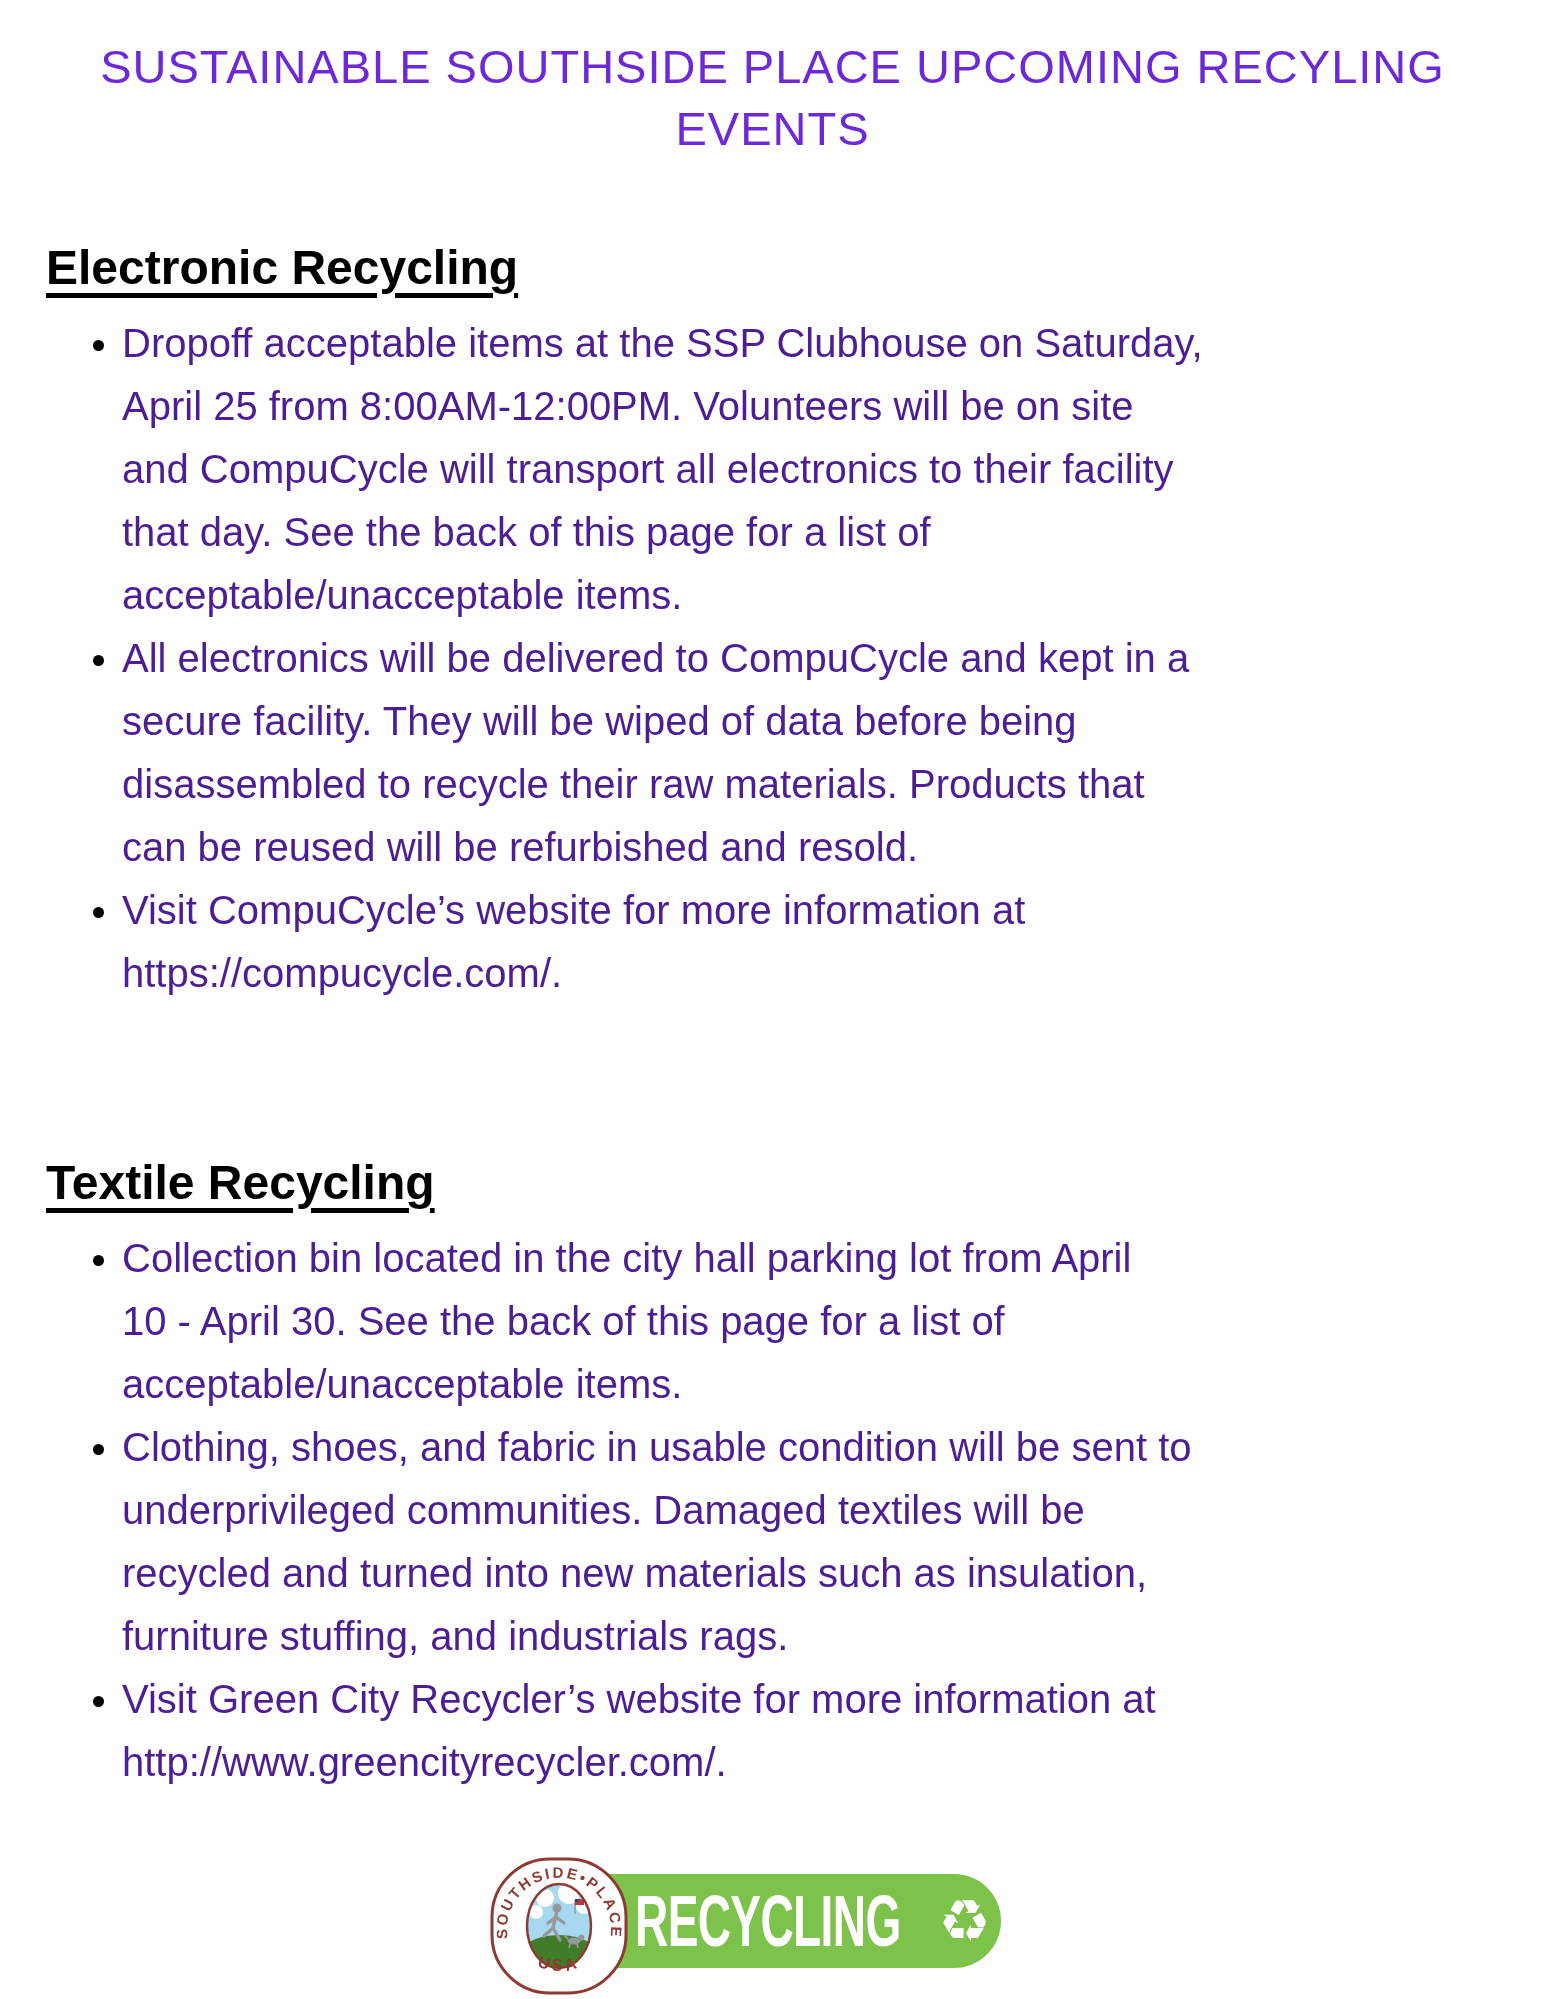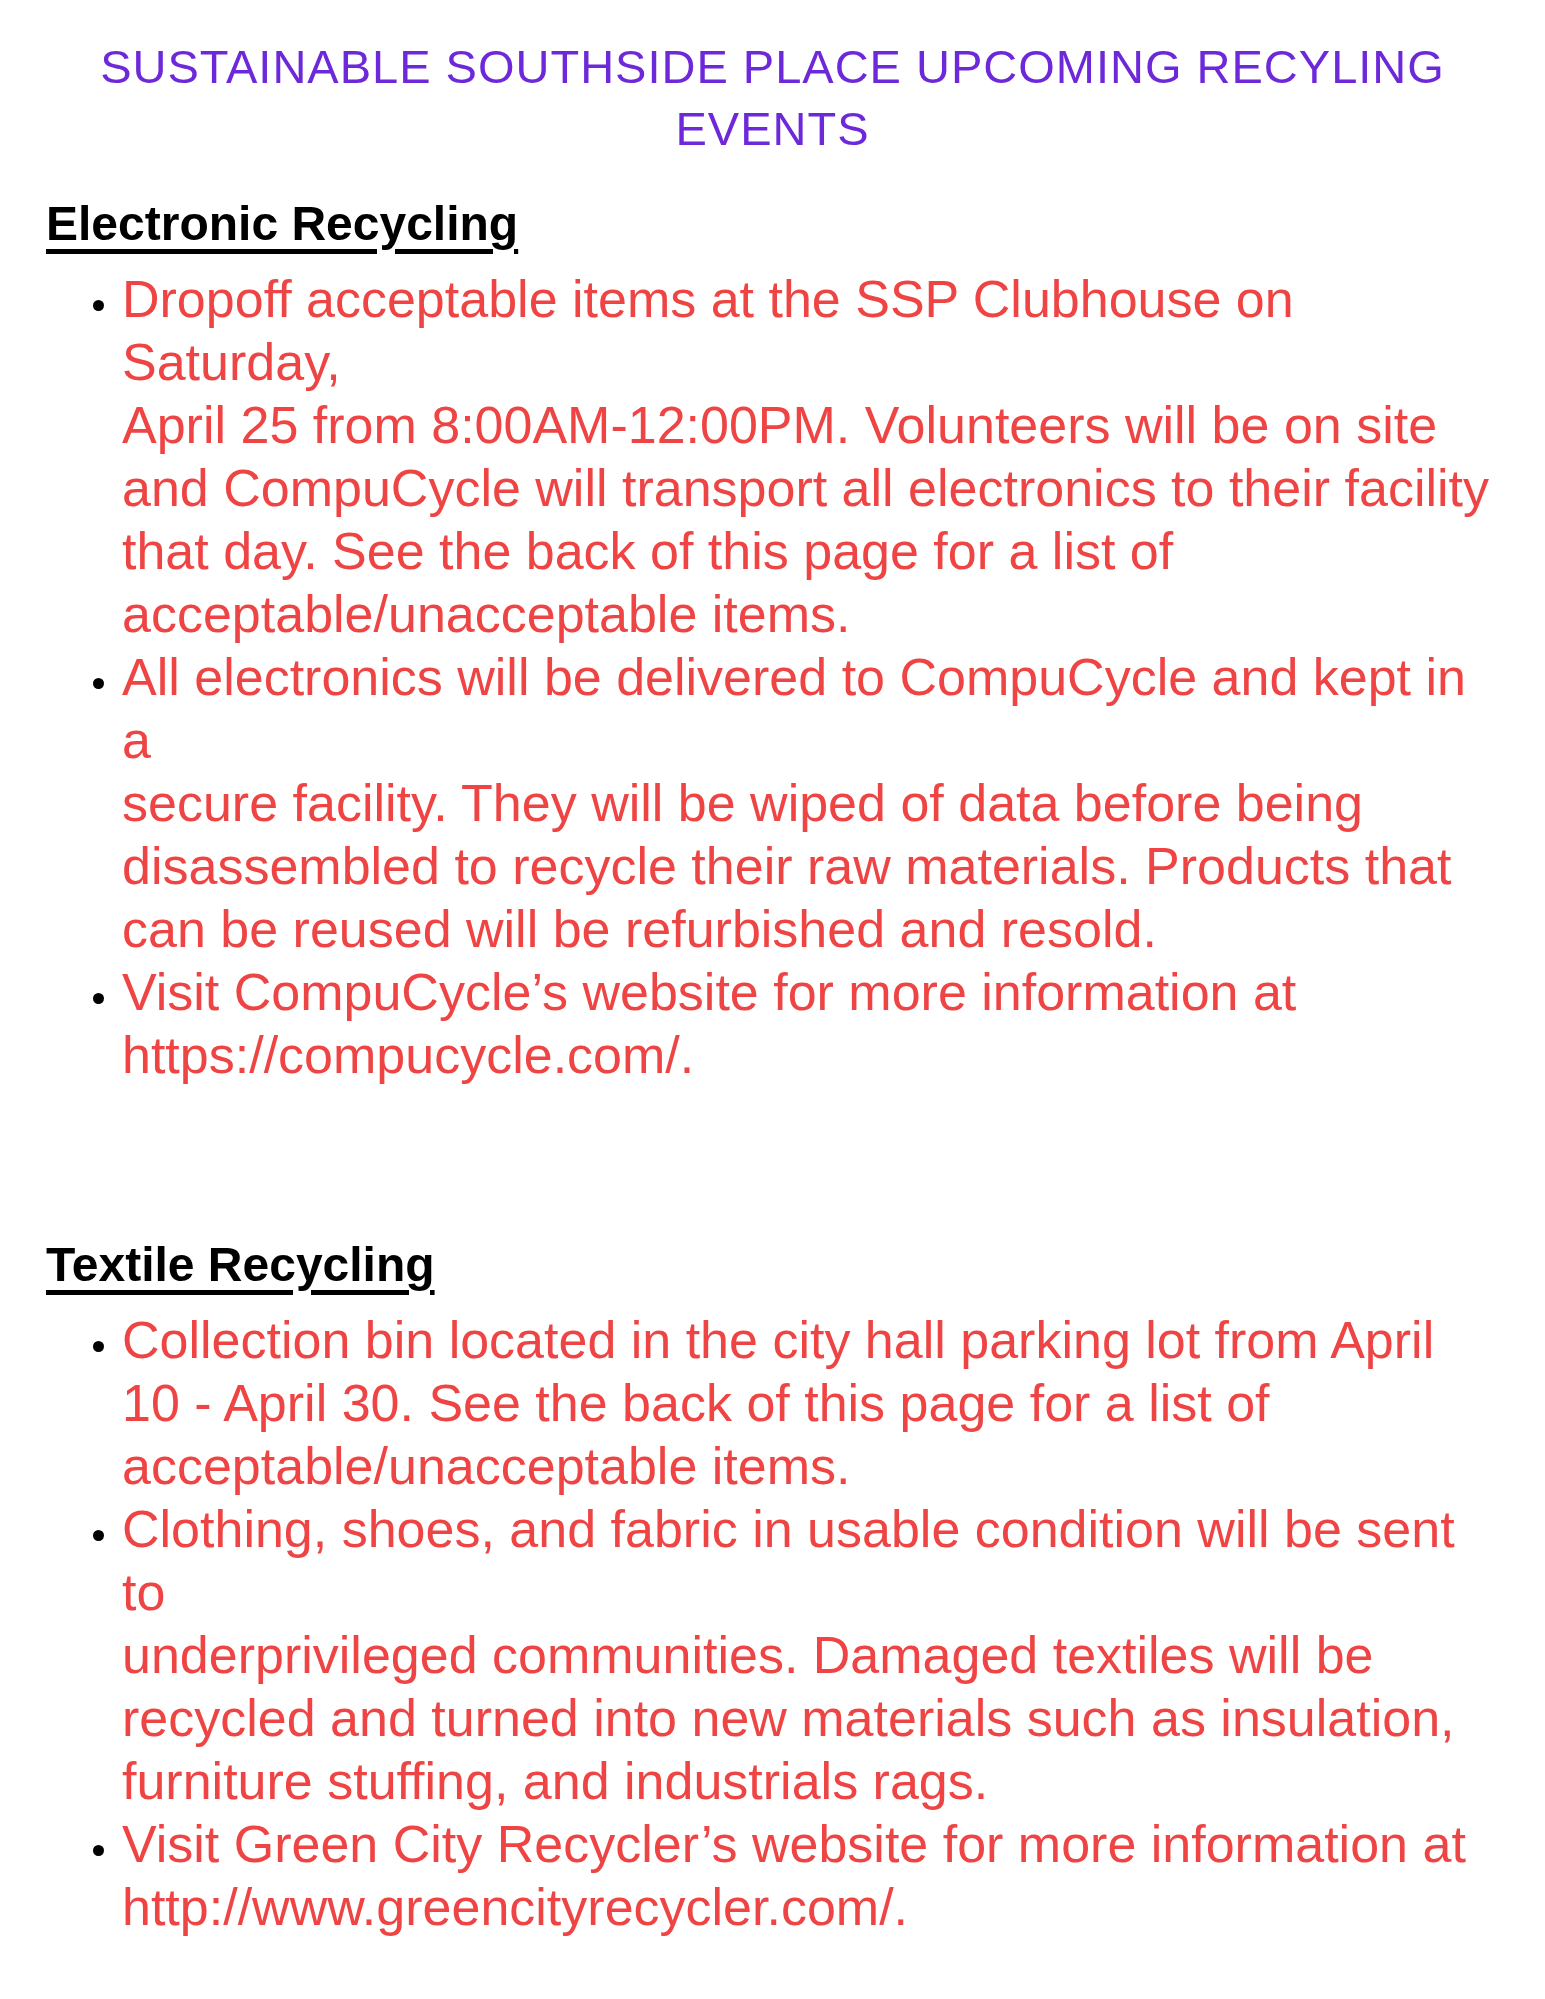--- a/index.html
+++ b/index.html
@@ -21,44 +21,44 @@
     color: #6d28d9;
     font-size: 47px;
     font-weight: 400;
     line-height: 62px;
     letter-spacing: 1px;
     white-space: pre-line;
   }
 
   
   .section { margin: 0 44px 0 46px; }
-  .section--electronic { margin-top: 36px; }
+  .section--electronic { margin-top: 80px; }
   .section--textile { margin-top: 150px; }
 
   .section-heading {
     margin: 0;
     font-size: 48px;
     font-weight: 700;
     color: #000000;
     line-height: 56px;
     text-decoration: underline;
     text-decoration-thickness: 5px;
     text-underline-offset: 9px;
   }
 
   .bullets {
     margin: 16px 0 0 0;
     padding-left: 76px;
     list-style: disc outside;
   }
   .bullets li {
-    font-size: 52px;
+    font-size: 40px;
     line-height: 63px;
     white-space: pre-line;
-    color: #ef4444;
+    color: #4c1d95;
   }
   .bullets li::marker { color: #000; font-size: 36px; }
 
   
   .logo {
     position: relative;
     width: 512px;
     height: 140px;
     margin: 62px auto 0;
     left: -28px;

